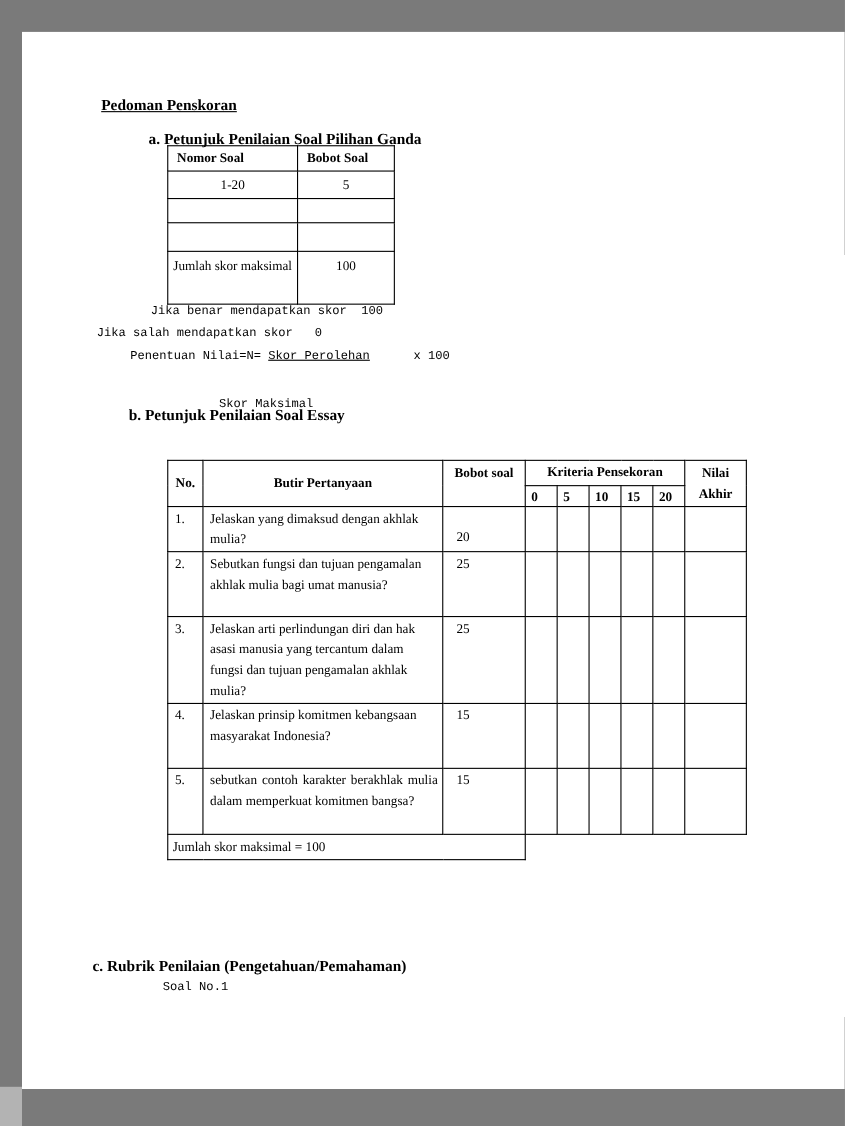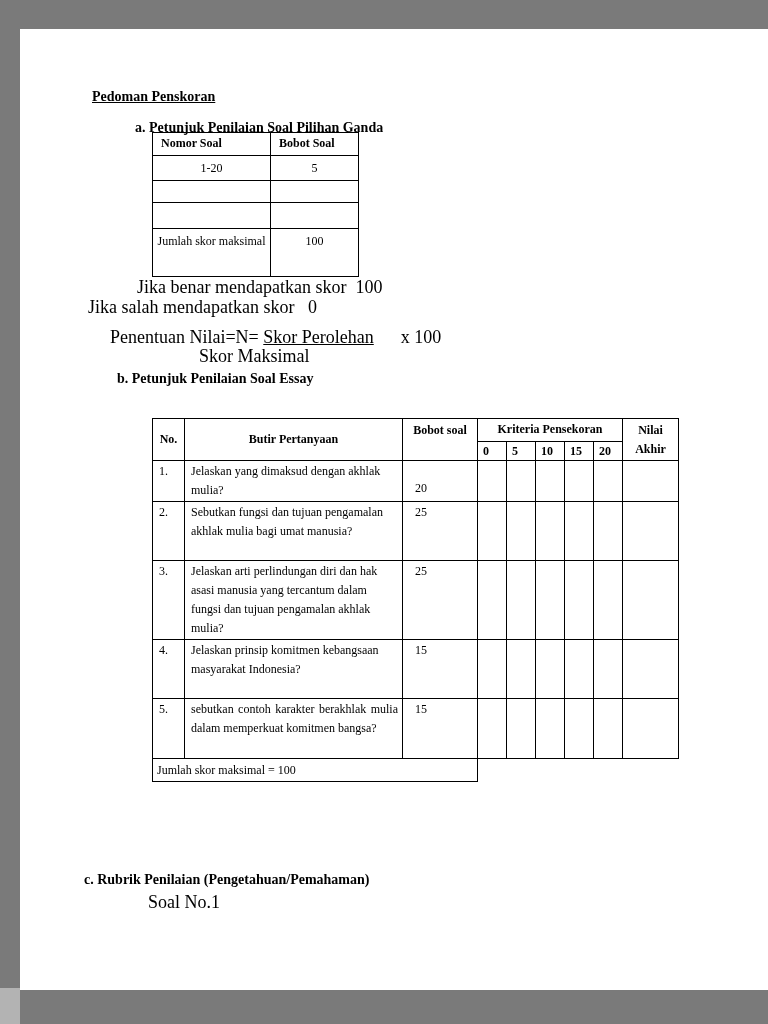--- a/index.html
+++ b/index.html
@@ -20,21 +20,21 @@
     background:#ffffff;
   }
   .corner-block {
     position:absolute;
     left:0; bottom:0;
     width:20px; height:36px;
     background:#b3b3b3;
   }
   .abs { position:absolute; }
   .heading { font-weight:bold; font-size:14px; white-space:pre; }
-  .body-text { font-size:18px; white-space:pre; }
+  .body-text { font-size:11px; white-space:pre;font-family:Liberation Mono, monospace; }
   .title-underline { text-decoration:underline; }
 
   table { border-collapse:collapse; table-layout:fixed; font-size:12px; }
   td { border:1px solid #000; vertical-align:top; padding:1px 4px; line-height:19px; overflow:hidden; }
 
   
   .pg-table { width:206px; }
   .pg-head td { font-weight:bold; text-align:left; padding-left:8px; }
   .pg-table td.c { text-align:center; padding-top:3px; }
 
@@ -92,21 +92,21 @@
         <td class="c">100</td>
       </tr>
     </tbody>
   </table>
 
   <div class="abs body-text" style="left:137px; top:277px;">Jika benar mendapatkan skor  100</div>
   <div class="abs body-text" style="left:88px; top:297px;">Jika salah mendapatkan skor   0</div>
   <div class="abs body-text formula" style="left:92px; top:306px;">
     <span>Penentuan Nilai=N= </span><span class="frac-top">Skor Perolehan</span><span>      x 100</span>
   </div>
-  <div class="abs body-text" style="left:199px; top:346px;">Skor Maksimal</div>
+  <div class="abs body-text" style="left:199px; top:362px;">Skor Maksimal</div>
 
   <div class="abs heading" style="left:117px; top:371px;">b. Petunjuk Penilaian Soal Essay</div>
 
   <table class="essay-table abs" style="left:152px; top:394px;">
     <colgroup>
       <col style="width:32px">
         <col style="width:218px">
         <col style="width:75px">
       <col style="width:29px">
         <col style="width:29px">

